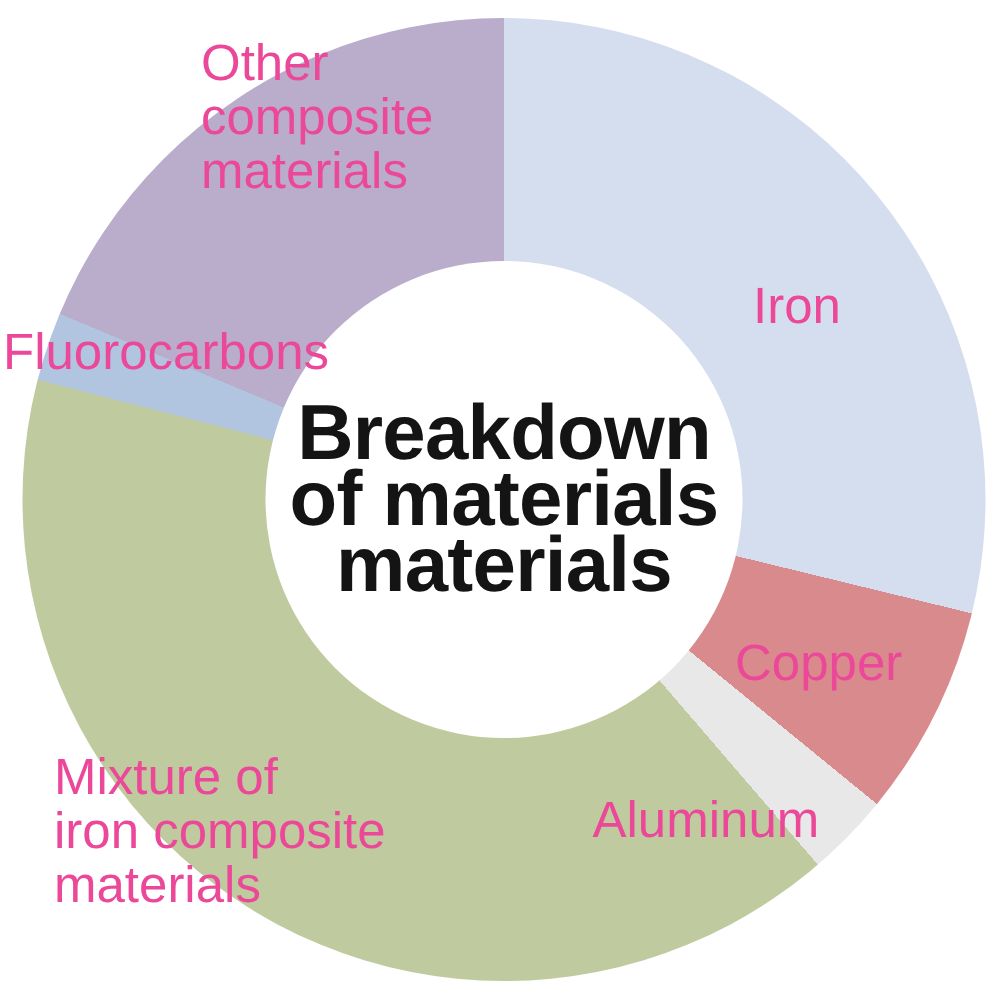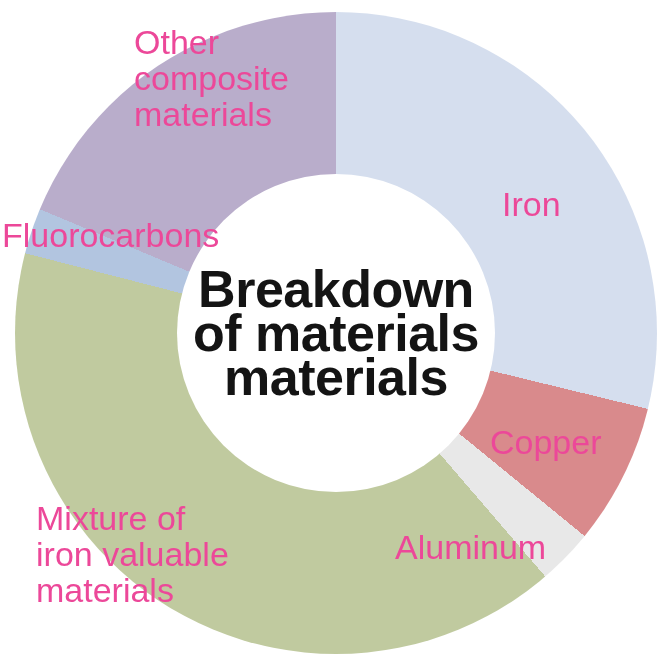--- a/index.html
+++ b/index.html
@@ -93,17 +93,17 @@
   <div class="seg-label lbl-copper">
     <span>Copper</span>
   </div>
 
   <div class="seg-label lbl-aluminum">
     <span>Aluminum</span>
   </div>
 
   <div class="seg-label lbl-mixture">
     <span>Mixture of</span>
-    <span>iron valuable</span>
+    <span>iron composite</span>
     <span>materials</span>
   </div>
 
 </div>
 
 </body></html>

